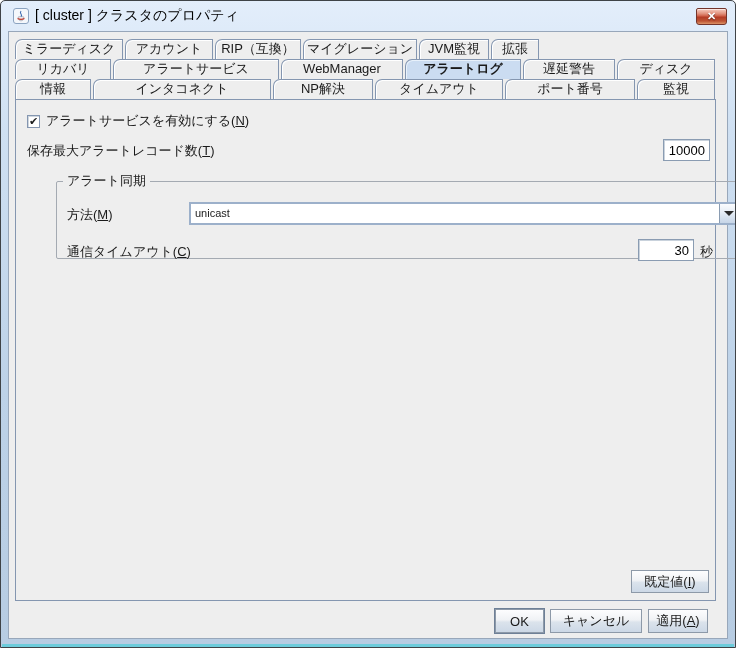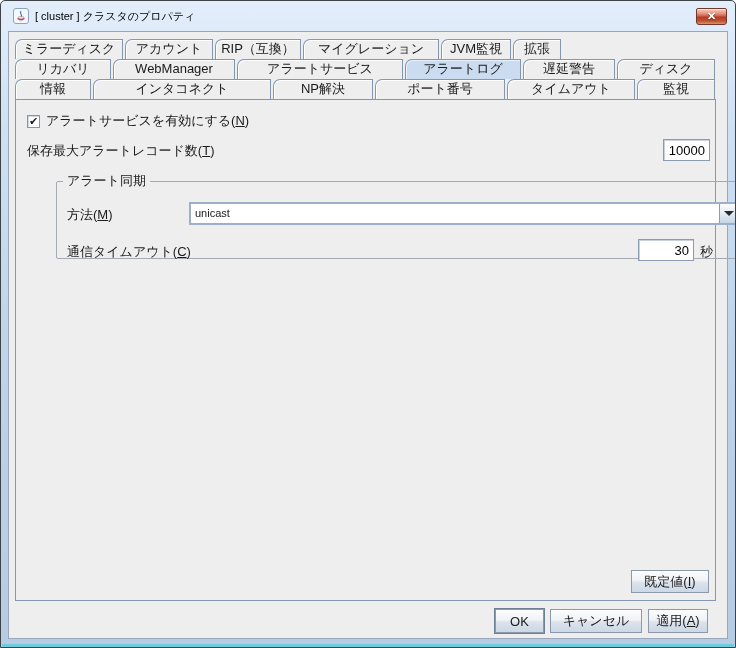--- a/index.html
+++ b/index.html
@@ -23,21 +23,21 @@
     background:#6cccdb;
   }
   
   .titlebar {
     position:absolute; left:0; right:0; top:0; height:30px;
     display:flex; align-items:center;
     padding: 0 8px 0 12px;
   }
   .titlebar .title {
     margin-left: 6px;
-    font-size: 11px;
+    font-size: 14px;
     color:#000;
     white-space: nowrap;
   }
   .java-icon { width:16px; height:16px; display:inline-block; flex:0 0 16px; }
   .close-btn {
     margin-left:auto;
     width:31px; height:17px;
     border:1px solid #74352b;
     border-radius: 2px 2px 3px 3px;
     background: linear-gradient(180deg,#f7cdc1 0%,#e2937e 30%,#cd5b43 49%,#b23a24 52%,#bd5434 80%,#dc9367 100%);
@@ -67,20 +67,21 @@
     text-align:center;
     font-size:13px;
     line-height:18px;
     cursor:pointer;
     overflow:hidden;
     white-space:nowrap;
   }
   .tab.selected {
     background:#cbdcf1;
     box-shadow: inset 1px 1px 0 #e8f1fb;
+    font-weight: bold;
   }
   
   .panel {
     position:absolute; left:6px; top:67px; width:701px; height:502px;
     border:1px solid #8496b0;
     background:#eeeeee;
   }
   .checkbox-row {
     position:absolute; left:11px; top:12px;
     display:flex; align-items:center; gap:6px;
@@ -188,38 +189,38 @@
     </button>
   </div>
 
   <div class="client">
 
     <div class="tabs">
       <div class="tabrow">
         <div class="tab" style="width:108px">ミラーディスク</div>
         <div class="tab" style="width:88px">アカウント</div>
         <div class="tab" style="width:86px">RIP（互換）</div>
-        <div class="tab" style="width:136px">マイグレーション</div>
+        <div class="tab" style="width:114px">マイグレーション</div>
         <div class="tab" style="width:70px">JVM監視</div>
         <div class="tab" style="width:48px">拡張</div>
       </div>
       <div class="tabrow">
         <div class="tab" style="width:96px">リカバリ</div>
+        <div class="tab" style="width:166px">アラートサービス</div>
         <div class="tab" style="width:122px">WebManager</div>
-        <div class="tab" style="width:166px">アラートサービス</div>
         <div class="tab selected" style="width:116px">アラートログ</div>
         <div class="tab" style="width:92px">遅延警告</div>
         <div class="tab" style="width:98px">ディスク</div>
       </div>
       <div class="tabrow">
         <div class="tab" style="width:76px">情報</div>
         <div class="tab" style="width:178px">インタコネクト</div>
         <div class="tab" style="width:100px">NP解決</div>
+        <div class="tab" style="width:128px">タイムアウト</div>
         <div class="tab" style="width:130px">ポート番号</div>
-        <div class="tab" style="width:128px">タイムアウト</div>
         <div class="tab" style="width:78px">監視</div>
       </div>
     </div>
 
     <div class="panel">
 
       <div class="checkbox-row">
         <span class="checkbox">
           <span>✔</span>
         </span>

